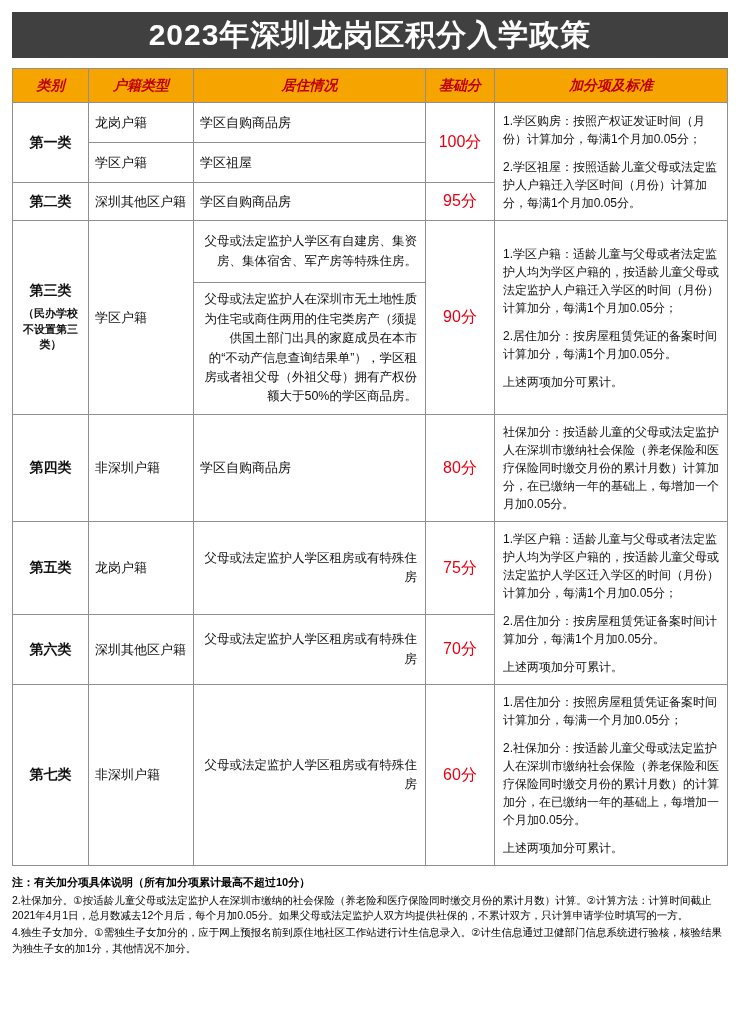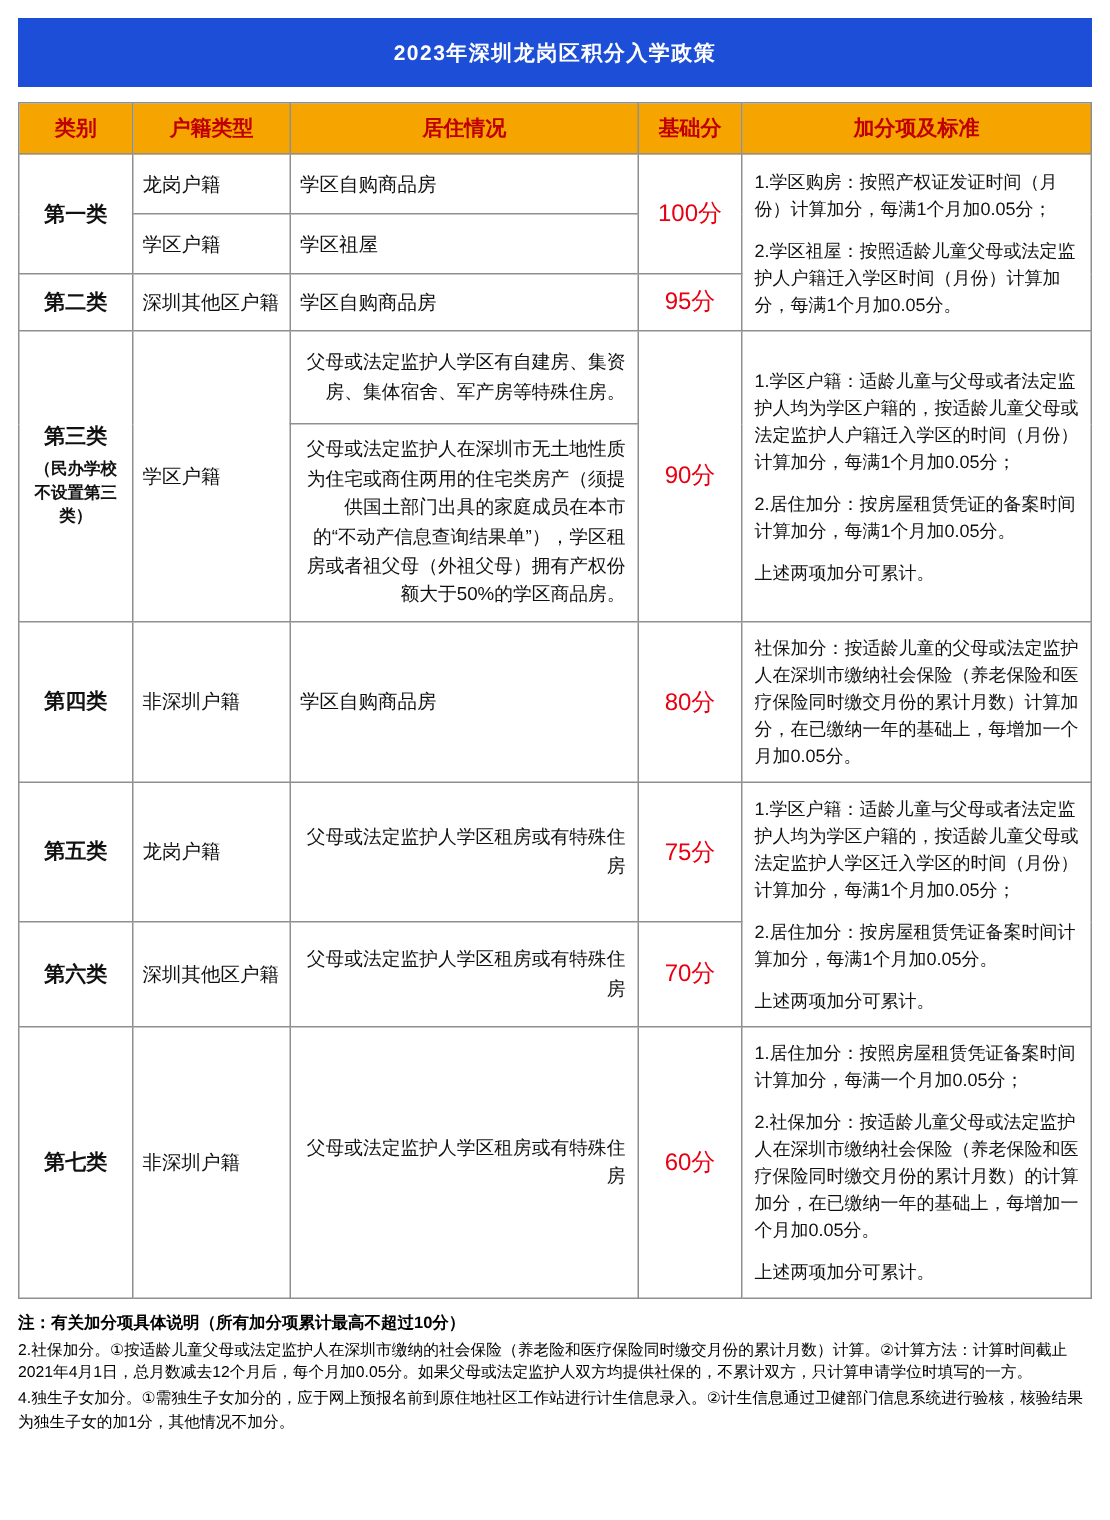--- a/index.html
+++ b/index.html
@@ -4,29 +4,29 @@
 <style>
   * { box-sizing: border-box; }
   html, body { margin: 0; padding: 0; background: #ffffff; }
   .page {
     width: 740px; min-height: 1013px; margin: 0 auto; background: #fff;
     padding: 12px 12px 10px;
     font-family: "Liberation Sans", "DejaVu Sans", sans-serif;
     color: #111;
   }
   .banner {
-    background: #1d4ed8; color: #fff; text-align: center;
-    font-size: 14px; font-weight: bold; height: 46px; line-height: 46px;
+    background: #404040; color: #fff; text-align: center;
+    font-size: 30px; font-weight: bold; height: 46px; line-height: 46px;
     letter-spacing: 1px;
   }
   table.policy { width: 100%; border-collapse: collapse; table-layout: fixed; margin-top: 10px; }
   .policy th, .policy td { border: 1px solid #8f8f8f; padding: 4px 6px; vertical-align: middle; word-break: break-all; }
   .policy thead th {
     background: #f5a400; color: #c00000; font-size: 14px; font-weight: bold;
-    height: 34px; text-align: center;
+    height: 34px; text-align: center; font-style: italic;
   }
   td.cat { font-weight: bold; text-align: center; font-size: 14px; }
   .cat-note { font-size: 11px; margin-top: 6px; line-height: 1.45; font-weight: bold; }
   td.center { text-align: left; font-size: 13px; }
   td.leftcell { text-align: right; font-size: 12.5px; line-height: 1.55; padding: 6px 8px; }
   td.score { color: #e60012; text-align: center; font-size: 16px; }
   td.bonus { padding: 8px 8px; }
   td.bonus p { margin: 0 0 10px; font-size: 12px; line-height: 1.5; text-align: left; }
   td.bonus p:last-child { margin-bottom: 0; }
   tr.r1a { height: 40px; } tr.r1b { height: 40px; } tr.r2 { height: 38px; }

